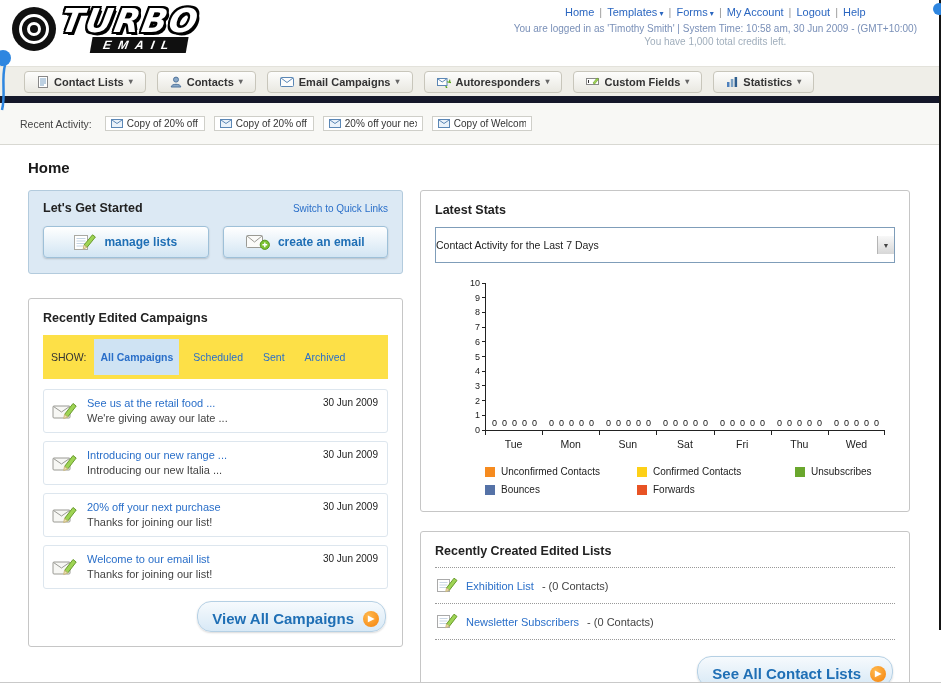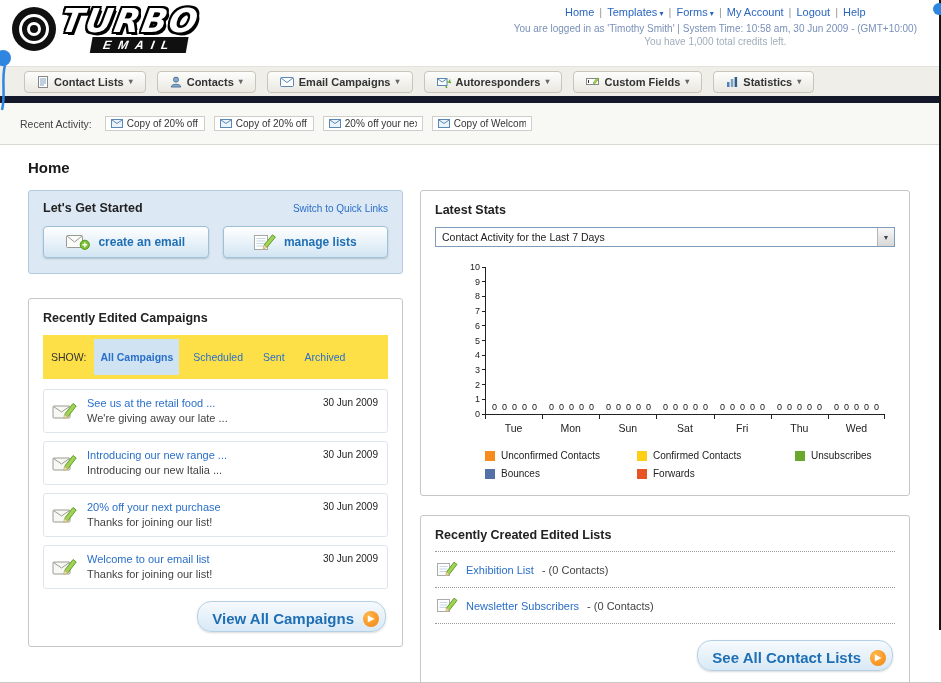--- a/index.html
+++ b/index.html
@@ -72,21 +72,21 @@
   .camp-title { color:#2a6fc9; font-size:11px; cursor:pointer; }
   .camp-sub { color:#444; font-size:11px; margin-top:3px; }
   .camp-date { position:absolute; right:9px; top:7px; font-size:10px; color:#222; }
   .view-all-row { display:flex; justify-content:flex-end; margin:12px 2px 2px 0; }
   .pill-btn { display:flex; align-items:center; gap:9px; background:linear-gradient(#f6fafd,#d8e9f6); border:1px solid #b5d0e4; border-radius:14px; padding:8px 6px 4px 14px; font-size:15px; font-weight:bold; color:#1f6fb5; box-shadow:0 1px 2px rgba(0,0,0,.15); cursor:pointer; }
   .arrow-circle { width:16px; height:16px; border-radius:50%; background:radial-gradient(circle at 35% 30%, #ffb84d, #f5820b); color:#fff; display:flex; align-items:center; justify-content:center; flex:none; }
   .arrow-circle::before { content:"▶"; font-size:8px; }
 
   
   .panel-stats { margin-bottom:19px; }
-  .stats-select { border:1px solid #7f9db9; background:#fff; height:20px; display:flex; align-items:center; justify-content:space-between; padding-left:6px; font-size:10.5px; color:#222; margin-bottom:20px; cursor:pointer; }
+  .stats-select { border:1px solid #7f9db9; background:#fff; height:36px; display:flex; align-items:center; justify-content:space-between; font-size:10.5px; color:#222; margin-bottom:20px; cursor:pointer; }
   .select-arrow { width:17px; height:18px; background:linear-gradient(#f8f8f8,#d7d7d7); border-left:1px solid #b5b5b5; display:flex; align-items:center; justify-content:center; color:#444; }
   .select-arrow::before { content:"▼"; font-size:7px; }
 
   .chart-wrap { padding:0 10px 0 16px; }
   .plot-area { position:relative; height:148px; margin-left:34px; border-left:1px solid #222; border-bottom:1px solid #222; display:flex; }
   .y-label { position:absolute; left:-26px; width:20px; text-align:right; font-size:9px; color:#222; }
   .y-tick { position:absolute; left:-4px; width:4px; height:1px; background:#222; }
   .chart-group { flex:1; position:relative; }
   .zeros { position:absolute; bottom:2px; left:0; right:0; display:flex; justify-content:center; gap:5px; font-size:9px; color:#111; }
   .x-labels { position:relative; margin-left:34px; display:flex; }
@@ -252,42 +252,42 @@
       <div class="left-col">
 
         <div class="panel-getstarted">
           <div class="gs-header">
             <span class="gs-title">Let's Get Started</span>
             <a class="gs-link">Switch to Quick Links</a>
           </div>
           <div class="gs-buttons">
             <div class="gs-btn">
               <span class="icn">
-                  <svg width="24" height="16" viewBox="0 0 24 16">
-                    <rect x="0.5" y="1.5" width="16" height="12" rx="1" fill="#fbfbf9" stroke="#9a9a94"></rect>
-                    <path d="M1 2 L8.5 8 L16 2" fill="none" stroke="#9a9a94"></path>
-                    <circle cx="18.8" cy="10.8" r="4.6" fill="#7cc230" stroke="#57941c"></circle>
-                    <path d="M18.8 8.4 v4.8 M16.4 10.8 h4.8" stroke="#fff" stroke-width="1.4"></path>
-                  </svg>
-                </span>
-              <span>create an email</span>
-            </div>
-            <div class="gs-btn">
-              <span class="icn">
                   <svg width="22" height="17" viewBox="0 0 22 17">
                     <rect x="0.5" y="1.5" width="13" height="14" fill="#fff" stroke="#a9a9a3"></rect>
                     <line x1="2.5" y1="4.5" x2="11.5" y2="4.5" stroke="#c3d3e2"></line>
                     <line x1="2.5" y1="7" x2="11.5" y2="7" stroke="#c3d3e2"></line>
                     <line x1="2.5" y1="9.5" x2="11.5" y2="9.5" stroke="#c3d3e2"></line>
                     <line x1="2.5" y1="12" x2="11.5" y2="12" stroke="#c3d3e2"></line>
                     <path d="M10 11 L18.5 0.8 L21.4 3 L13 13.4 Z" fill="#9ed454" stroke="#699b2d"></path>
                     <path d="M10 11 L9.2 15 L13 13.4 Z" fill="#f0e3b2" stroke="#c9b97e"></path>
                   </svg>
                 </span>
               <span>manage lists</span>
+            </div>
+            <div class="gs-btn">
+              <span class="icn">
+                  <svg width="24" height="16" viewBox="0 0 24 16">
+                    <rect x="0.5" y="1.5" width="16" height="12" rx="1" fill="#fbfbf9" stroke="#9a9a94"></rect>
+                    <path d="M1 2 L8.5 8 L16 2" fill="none" stroke="#9a9a94"></path>
+                    <circle cx="18.8" cy="10.8" r="4.6" fill="#7cc230" stroke="#57941c"></circle>
+                    <path d="M18.8 8.4 v4.8 M16.4 10.8 h4.8" stroke="#fff" stroke-width="1.4"></path>
+                  </svg>
+                </span>
+              <span>create an email</span>
             </div>
           </div>
         </div>
 
         <div class="panel">
           <div class="panel-title">Recently Edited Campaigns</div>
           <div class="camp-tabs" id="camp-tabs">
             <span class="show-label">SHOW:</span>
           <span class="camp-tab active">All Campaigns</span>
               <span class="camp-tab">Scheduled</span>

